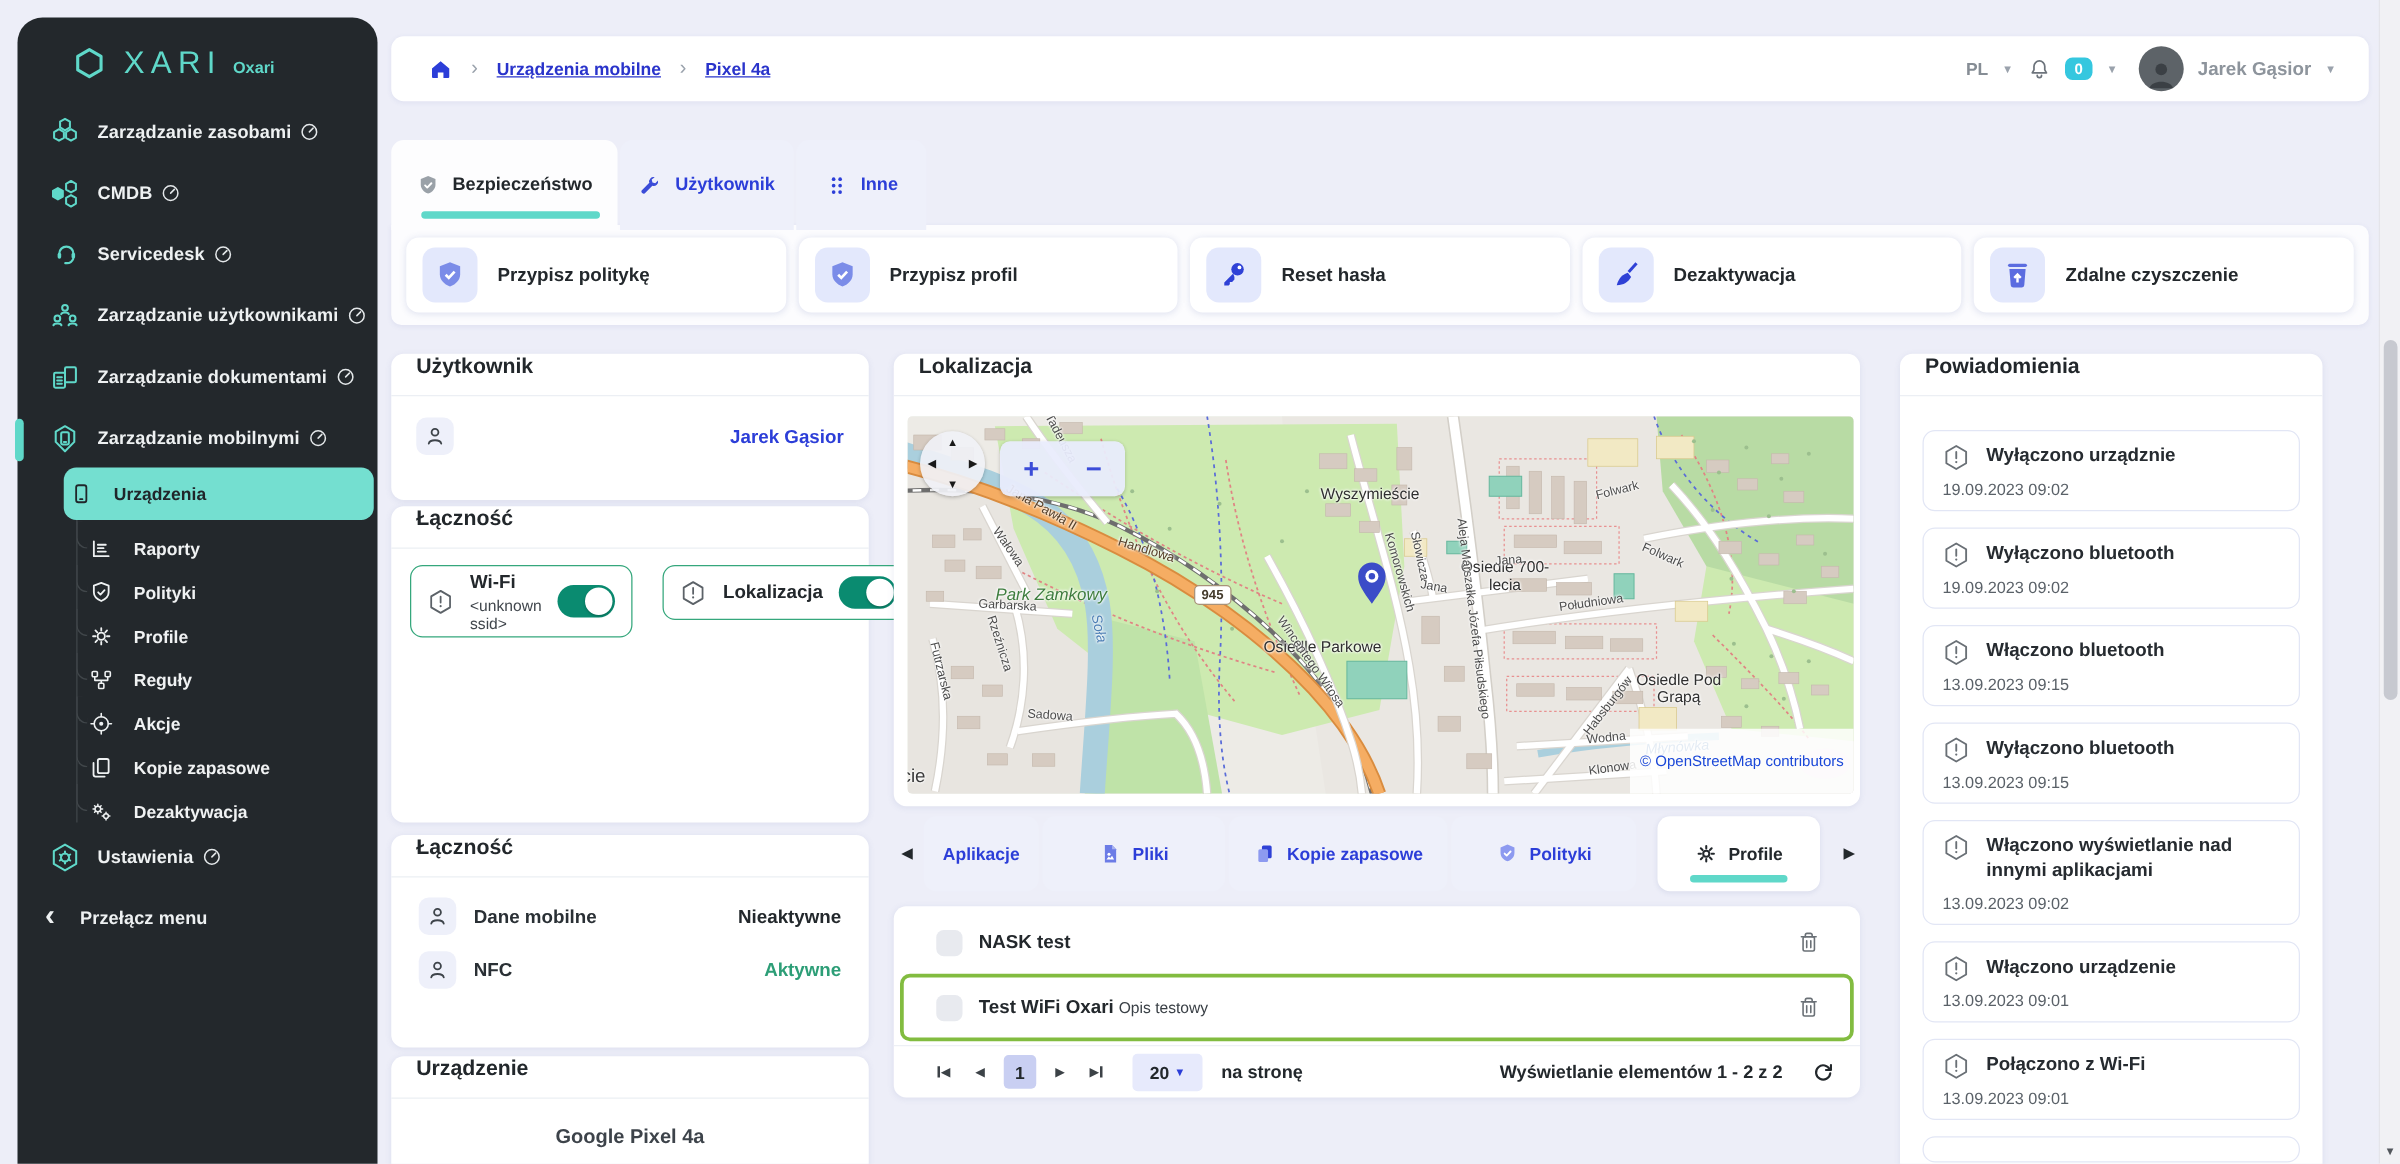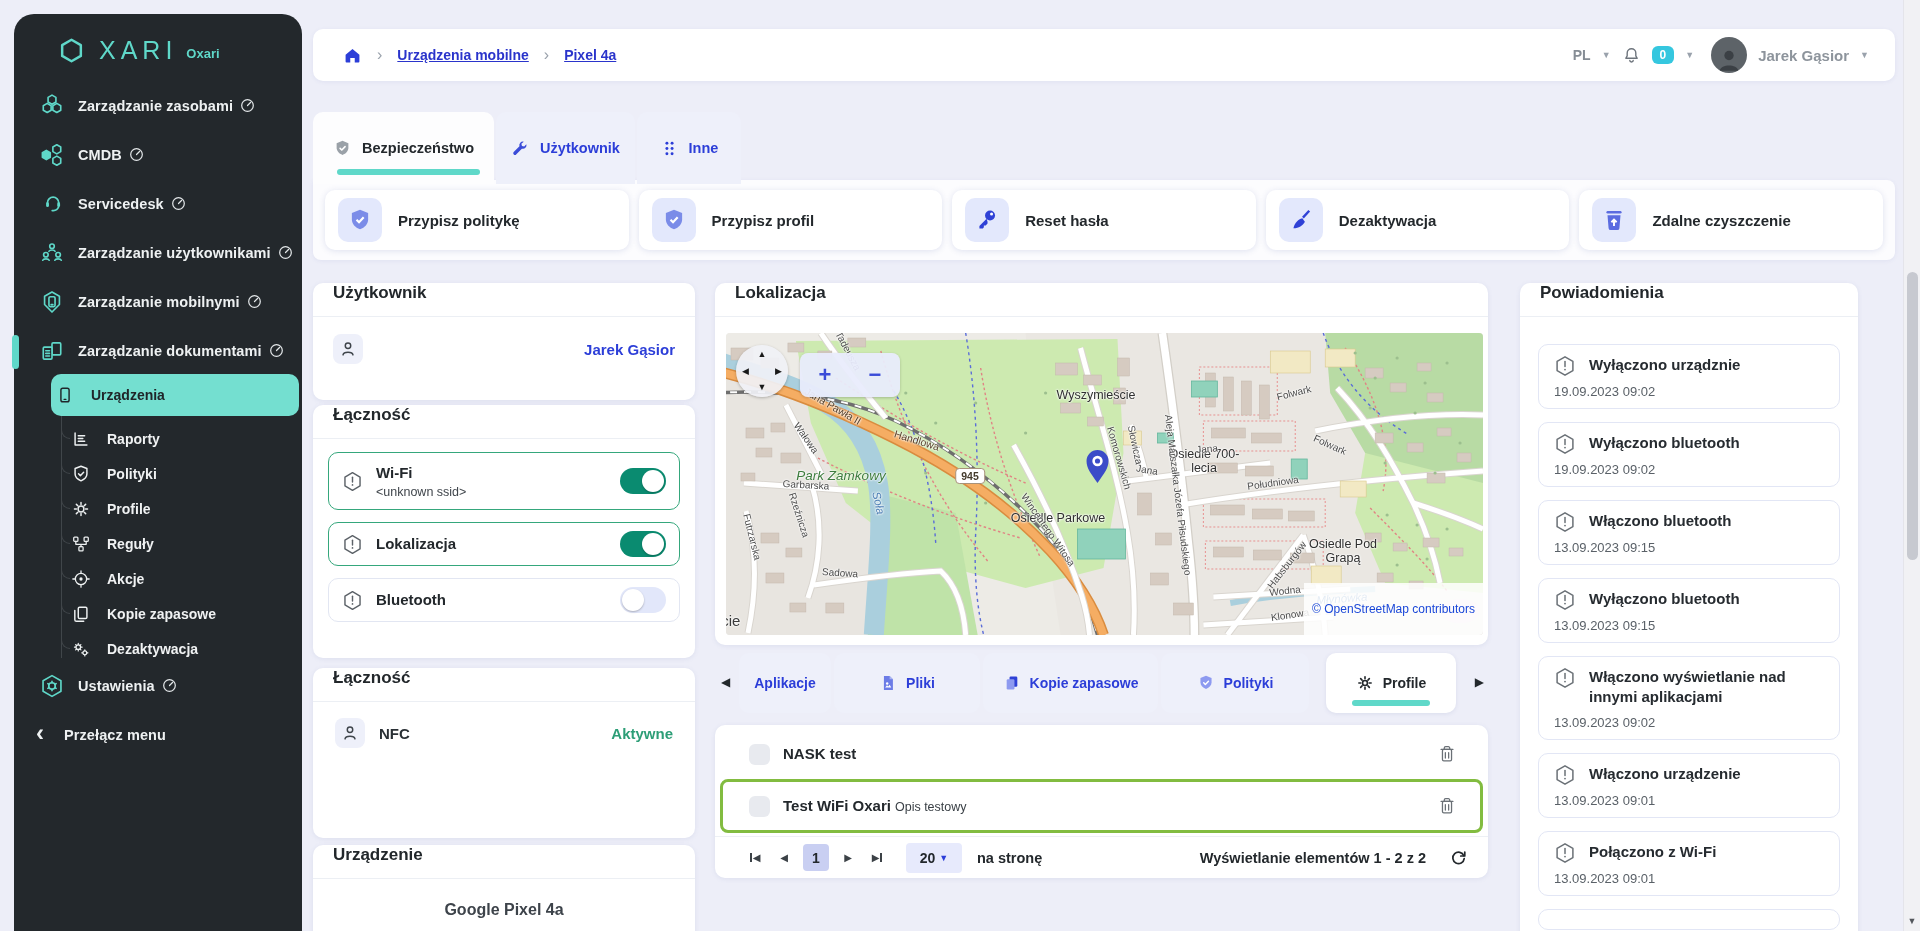--- a/index.html
+++ b/index.html
@@ -63,21 +63,21 @@
   .card-title{font-size:17px;font-weight:700;color:#22272b;padding:0 20px 13px}
   .card-div{height:1px;background:#eceff4}
 
   
   .user-card{left:313px;top:283px;width:382px;height:117px}
   .user-row{display:flex;align-items:center;padding:0 20px;height:64px}
   .pbox{width:30px;height:30px;border-radius:8px;background:#eef0fa;display:flex;align-items:center;justify-content:center;color:#3e444a}
   .pbox .icn{width:20px;height:20px}
   .user-name{margin-left:auto;color:#2c3ed8;font-size:15px;font-weight:700;cursor:pointer}
   .conn-card{left:313px;top:405px;width:382px;height:253px}
-  .toggles{padding:13px 15px 0;display:flex;flex-direction:column;gap:12px}
+  .toggles{padding:13px 15px 0;display:flex;flex-direction:row;gap:24px}
   .trow{border:1.5px solid #e2e6f2;border-radius:10px;display:flex;align-items:center;padding:0 13px;height:44px;gap:13px;background:#fff}
   .trow.on{border-color:#35a77c}
   .trow.two{height:58px}
   .trow .icn{width:21px;height:21px;color:#5c6268;flex:none}
   .t-label{font-size:15px;font-weight:700;color:#23282c;line-height:1.15}
   .t-sub{font-size:12.5px;color:#40464c;margin-top:3px;font-weight:400}
   .switch{margin-left:auto;width:46px;height:26px;border-radius:13px;position:relative;cursor:pointer;flex:none}
   .switch.on{background:#0a8b70}
   .switch.off{background:#e2e7fa}
   .knob{position:absolute;top:2px;width:22px;height:22px;border-radius:50%;background:#fff;box-shadow:0 1px 2px rgba(0,0,0,.25)}
@@ -233,42 +233,42 @@
           <span class="icn" style="width:15px;height:15px;color:#e3e7e9;margin-left:7px;margin-right:0">
             <svg viewBox="0 0 16 16" style="stroke-width:1.3">
               <circle cx="8" cy="8" r="6.2"></circle>
               <path d="M8 8 L11.2 4.8"></path>
             </svg>
           </span>
         </div>
         <div class="menu-item">
           <span class="icn">
             <svg viewBox="0 0 22 22" style="stroke-width:1.5">
-              <path d="M11 1.8 17.8 5.7v7.6L11 20.2 4.2 13.3V5.7Z"></path>
-              <rect x="8.2" y="6.2" width="5.6" height="9" rx="1.2"></rect>
-              <path d="M10.2 13.4h1.6"></path>
-            </svg>
-          </span>
-          <span class="mi-label">Zarządzanie mobilnymi</span>
+              <rect x="11" y="3.5" width="8" height="11" rx="1"></rect>
+              <rect x="3" y="7.5" width="8" height="11" rx="1" fill="#23282c"></rect>
+              <path d="M5.3 10.8h3.4M5.3 13.2h3.4M5.3 15.6h3.4"></path>
+            </svg>
+          </span>
+          <span class="mi-label">Zarządzanie dokumentami</span>
           <span class="icn" style="width:15px;height:15px;color:#e3e7e9;margin-left:7px;margin-right:0">
             <svg viewBox="0 0 16 16" style="stroke-width:1.3">
               <circle cx="8" cy="8" r="6.2"></circle>
               <path d="M8 8 L11.2 4.8"></path>
             </svg>
           </span>
         </div>
         <div class="menu-item">
           <span class="icn">
             <svg viewBox="0 0 22 22" style="stroke-width:1.5">
-              <rect x="11" y="3.5" width="8" height="11" rx="1"></rect>
-              <rect x="3" y="7.5" width="8" height="11" rx="1" fill="#23282c"></rect>
-              <path d="M5.3 10.8h3.4M5.3 13.2h3.4M5.3 15.6h3.4"></path>
-            </svg>
-          </span>
-          <span class="mi-label">Zarządzanie dokumentami</span>
+              <path d="M11 1.8 17.8 5.7v7.6L11 20.2 4.2 13.3V5.7Z"></path>
+              <rect x="8.2" y="6.2" width="5.6" height="9" rx="1.2"></rect>
+              <path d="M10.2 13.4h1.6"></path>
+            </svg>
+          </span>
+          <span class="mi-label">Zarządzanie mobilnymi</span>
           <span class="icn" style="width:15px;height:15px;color:#e3e7e9;margin-left:7px;margin-right:0">
             <svg viewBox="0 0 16 16" style="stroke-width:1.3">
               <circle cx="8" cy="8" r="6.2"></circle>
               <path d="M8 8 L11.2 4.8"></path>
             </svg>
           </span>
         </div>
       </nav>
     <div class="submenu" id="submenu">
       <div class="subline"></div>
@@ -556,20 +556,32 @@
             <span class="knob"></span>
           </span>
         </div>
       </div>
   </section>
 
   <section class="card conn2-card">
     <div class="card-title">Łączność</div>
     <div class="card-div"></div>
     <div class="srows" id="status-rows">
+        <div class="srow">
+          <span class="pbox">
+            <span class="icn" style="width:20px;height:20px">
+              <svg viewBox="0 0 22 22">
+                <circle cx="11" cy="7.5" r="3"></circle>
+                <path d="M5.5 17.5c.8-4 10.2-4 11 0"></path>
+              </svg>
+            </span>
+          </span>
+          <span class="s-label">Dane mobilne</span>
+          <span class="s-val inactive">Nieaktywne</span>
+        </div>
         <div class="srow">
           <span class="pbox">
             <span class="icn" style="width:20px;height:20px">
               <svg viewBox="0 0 22 22">
                 <circle cx="11" cy="7.5" r="3"></circle>
                 <path d="M5.5 17.5c.8-4 10.2-4 11 0"></path>
               </svg>
             </span>
           </span>
           <span class="s-label">NFC</span>

